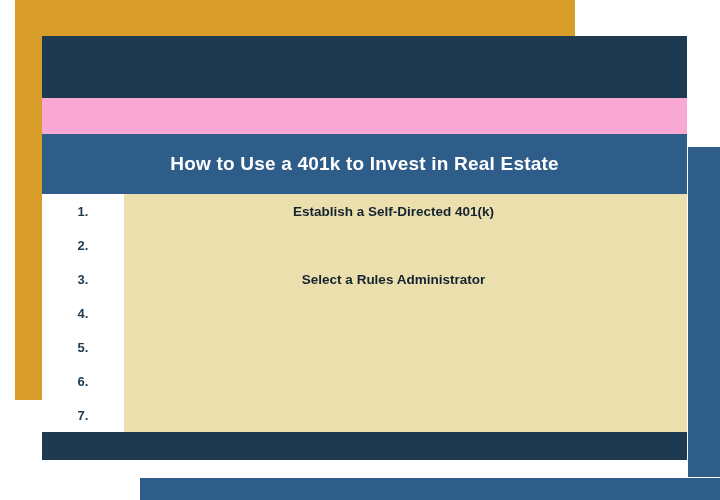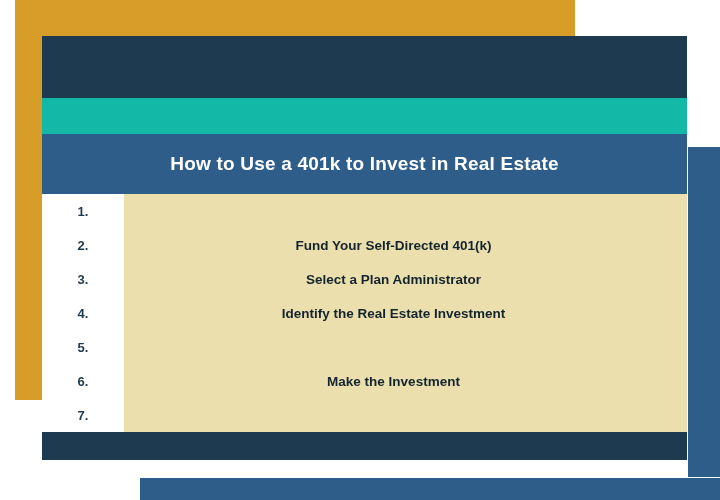--- a/index.html
+++ b/index.html
@@ -52,21 +52,21 @@
     height: 22px;
     background: #2e5d8a;
   }
   
   .card {
     position: absolute;
     left: 42px;
     top: 36px;
     width: 645px;
     height: 424px;
-    background: #14b8a6;
+    background: #f9a8d4;
   }
   .card-band-top {
     position: absolute;
     left: 0;
     top: 0;
     width: 100%;
     height: 62px;
     background: #1e3a50;
   }
   .title-bar {
@@ -163,44 +163,42 @@
 
     <div class="list-area">
       <div class="num-col"></div>
       <div class="label-col"></div>
     </div>
 
     <div class="rows">
 
       <div class="row">
         <div class="row-num">1.</div>
+        <div class="row-label">Establish a Self-Directed 401(k)</div>
       </div>
 
       <div class="row">
         <div class="row-num">2.</div>
-        <div class="row-label">Fund Your Self-Directed 401(k)</div>
       </div>
 
       <div class="row">
         <div class="row-num">3.</div>
-        <div class="row-label">Select a Plan Administrator</div>
+        <div class="row-label">Select a Rules Administrator</div>
       </div>
 
       <div class="row">
         <div class="row-num">4.</div>
-        <div class="row-label">Identify the Real Estate Investment</div>
       </div>
 
       <div class="row">
         <div class="row-num">5.</div>
       </div>
 
       <div class="row">
         <div class="row-num">6.</div>
-        <div class="row-label">Make the Investment</div>
       </div>
 
       <div class="row">
         <div class="row-num">7.</div>
       </div>
 
     </div>
 
     <div class="card-band-bottom"></div>
 

